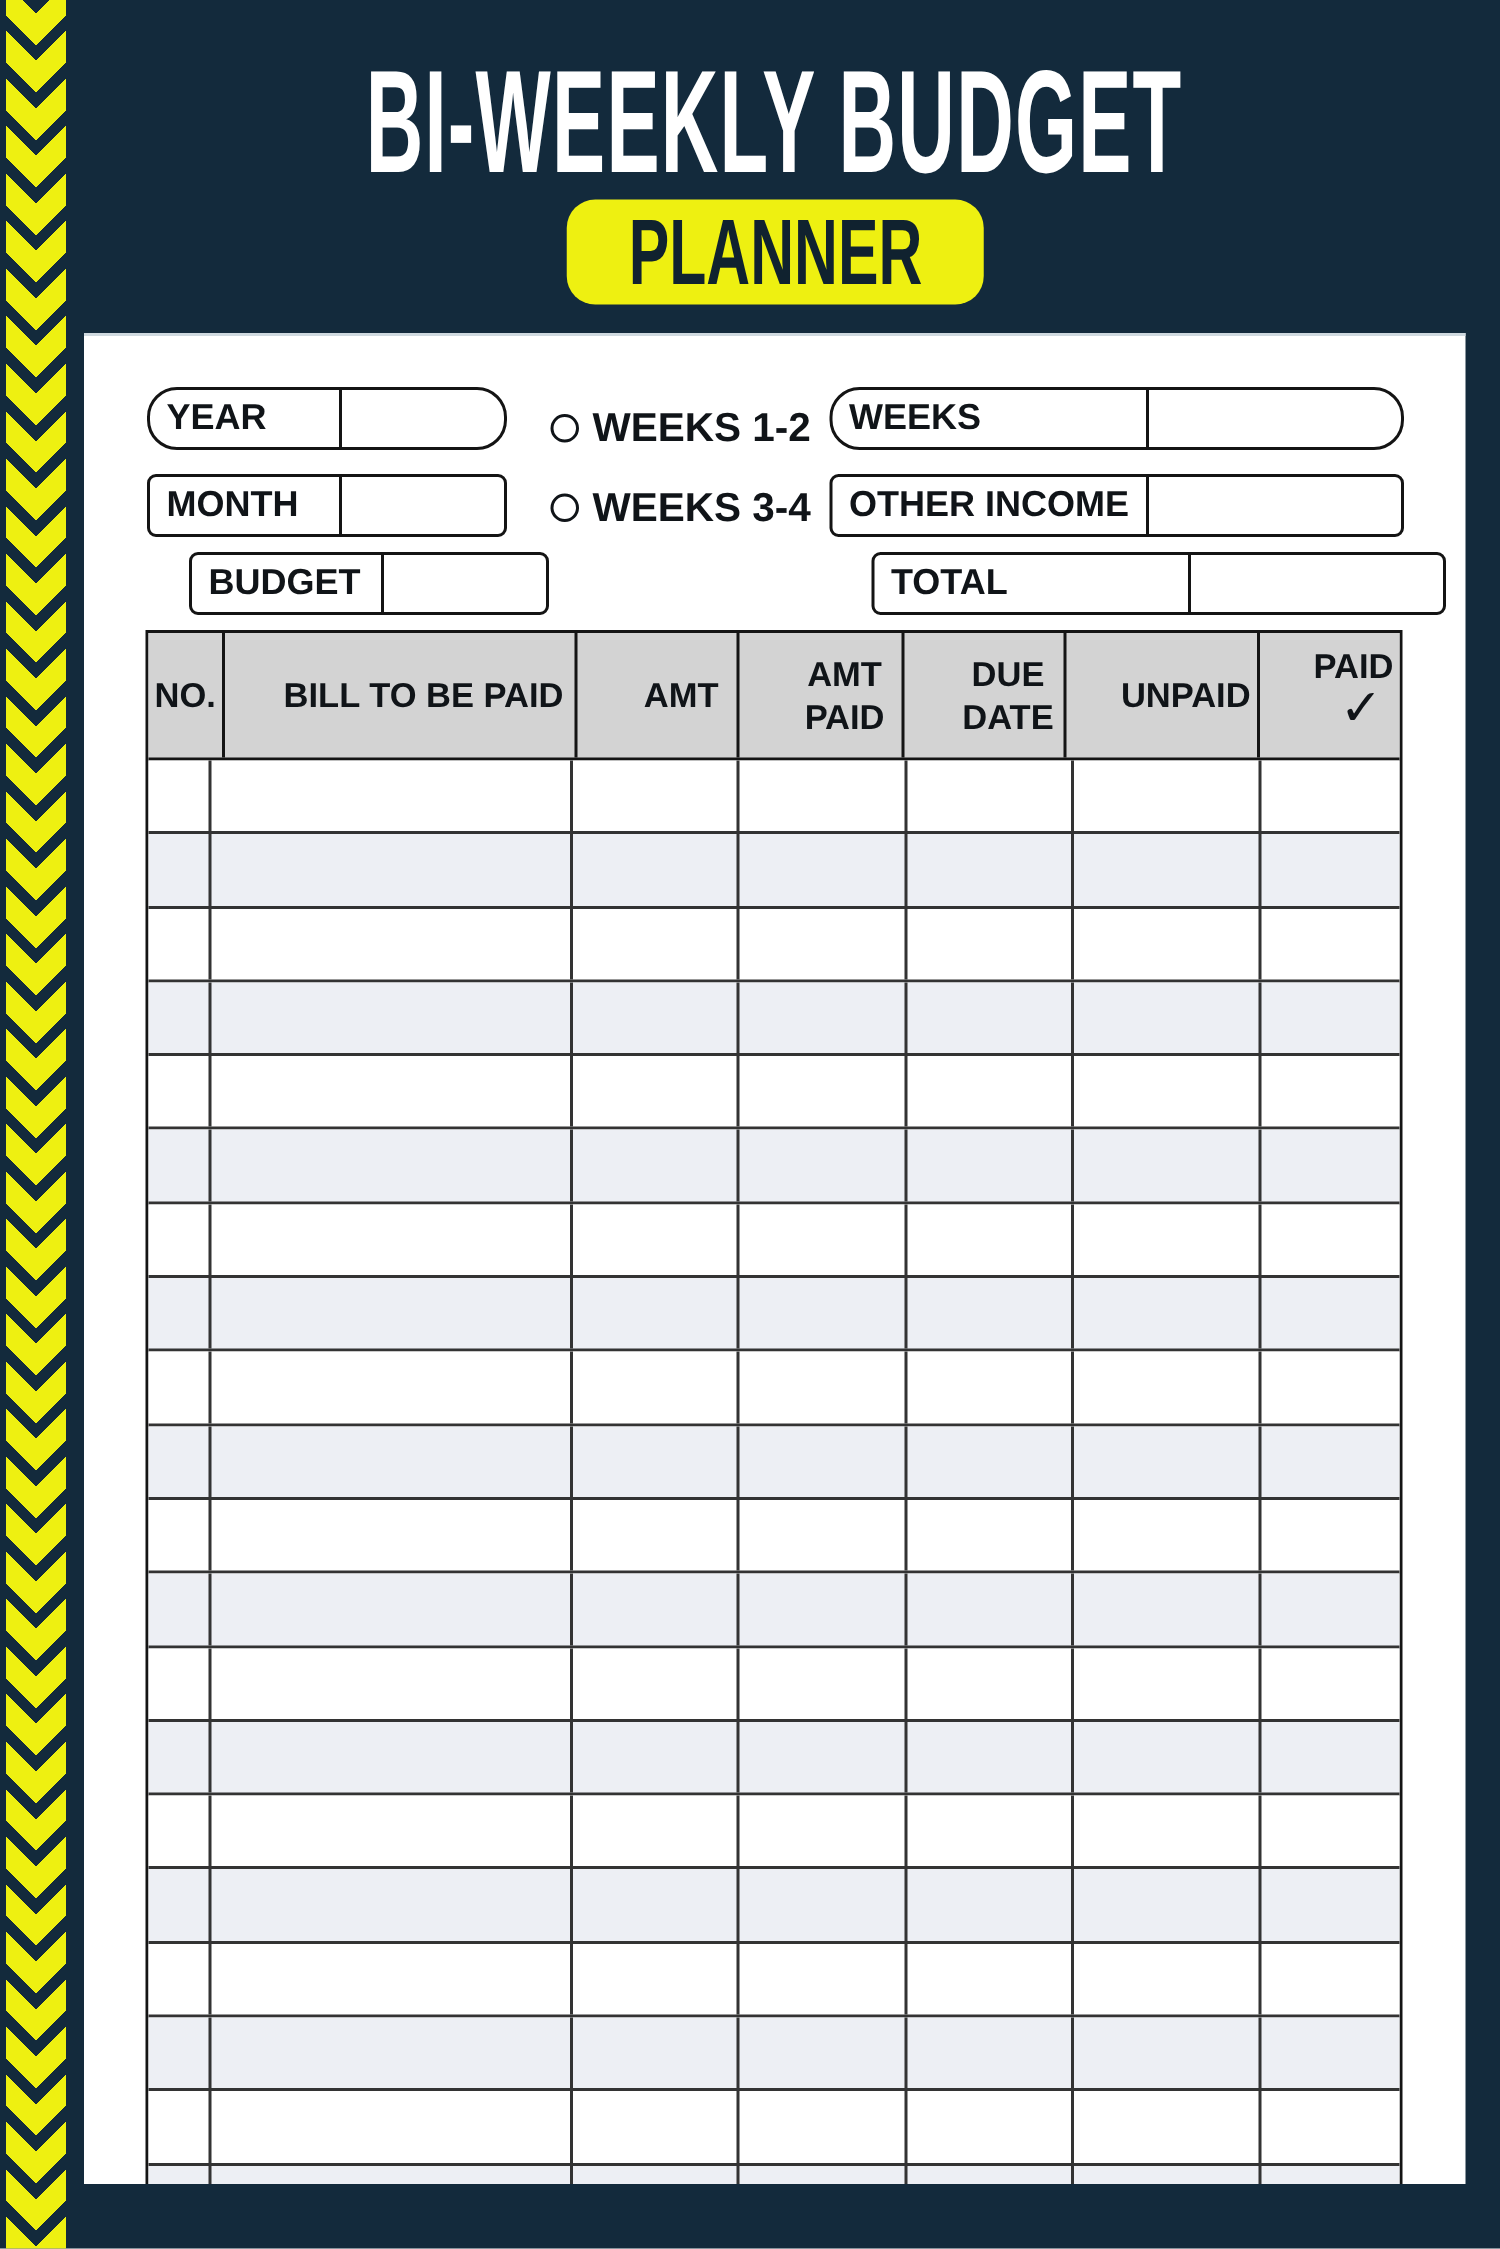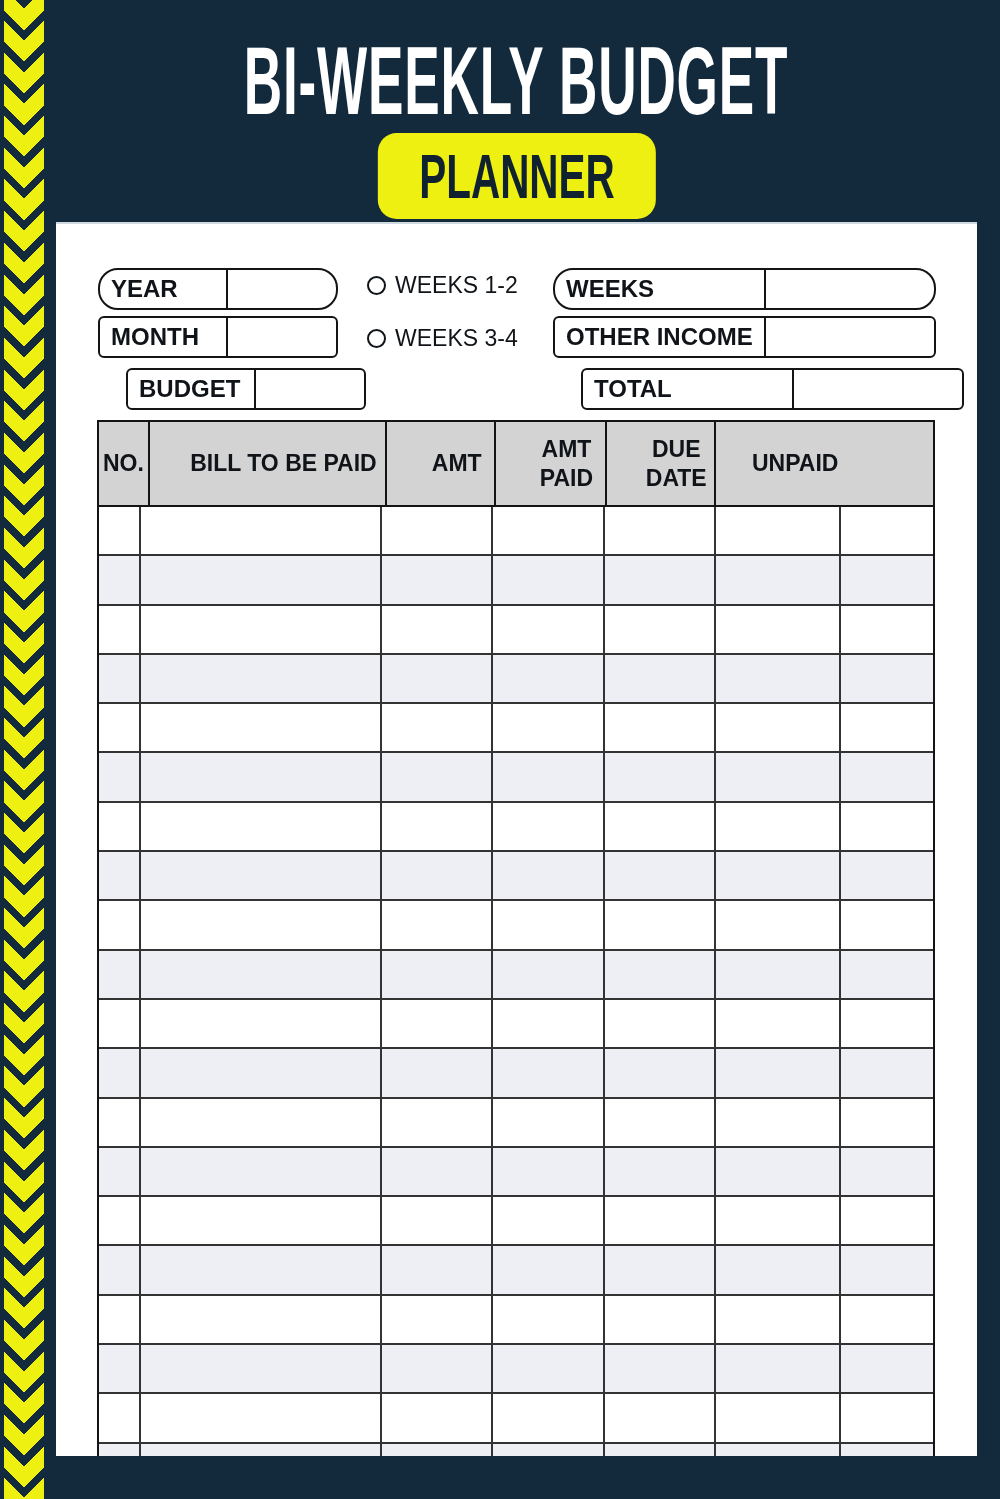--- a/index.html
+++ b/index.html
@@ -39,21 +39,21 @@
   }
   .cover-title span{
     display:inline-block;
     font-size:64px; font-weight:800; color:#ffffff;
     letter-spacing:1px;
     transform:scale(0.83,1.52);
     transform-origin:center;
   }
   .planner-badge{
     position:absolute; top:133px; left:50%; transform:translateX(-50%);
-    height:86px; min-width:234px;
+    height:70px; min-width:234px;
     background:var(--yellow);
     border-radius:19px;
     display:flex; align-items:center; 
     padding:0 28px;
   }
   .planner-badge span{
     display:inline-block;
     font-size:46px; font-weight:800; color:#10222f;
     transform:scale(0.88,1.35);
     white-space:nowrap;
@@ -81,35 +81,35 @@
     font-size:24px; font-weight:700; color:#101418;
     border-right:2.5px solid var(--ink);
     letter-spacing:0;
   }
   .field-box.left  .field-label{ width:128px; }
   .field-box.right .field-label{ width:211px; }
   .field-value{
     flex:1; display:flex; align-items:center; padding-left:8px;
     font-size:22px; color:#101418;
   }
-  .row-a{ top:44px;border-radius:20px; } .row-b{ top:92px; } .row-c{ top:144px;margin-left:28px; }
+  .row-a{ top:34px;border-radius:20px; } .row-b{ top:92px; } .row-c{ top:144px;margin-left:28px; }
   
   .radio-row{
     position:absolute; left:311px; height:26px;
     display:flex; align-items:center; gap:9px;
   }
   .radio-row.first{ top:48px; }
   .radio-row.second{ top:101px; }
   .radio-circle{
     width:19px; height:19px;
     border:2.5px solid #101418; border-radius:50%;
     background:#fff; flex:0 0 auto;
   }
   .radio-label{
-    font-size:23px; font-weight:400; color:#101418; white-space:nowrap;
+    font-size:27px; font-weight:700; color:#101418; white-space:nowrap;
   }
   
   .bills-table{
     position:absolute; left:41px; top:196px; width:838px;
     border:2.5px solid var(--ink);
     background:#fff;
   }
   .thead, .trow{
     display:grid;
     grid-template-columns:55fr 273fr 103fr 104fr 103fr 122fr 78fr;
@@ -193,20 +193,24 @@
   </div>
 
   <div class="bills-table">
     <div class="thead">
       <div class="hcell">NO.</div>
       <div class="hcell">BILL TO BE PAID</div>
       <div class="hcell">AMT</div>
       <div class="hcell">AMT PAID</div>
       <div class="hcell">DUE DATE</div>
       <div class="hcell">UNPAID</div>
+      <div class="hcell paid-col">
+        <span>PAID</span>
+        <span class="check-glyph">✓</span>
+      </div>
     </div>
     <div>
         <div class="trow">
           <div class="tcell"></div>
           <div class="tcell"></div>
           <div class="tcell"></div>
           <div class="tcell"></div>
           <div class="tcell"></div>
           <div class="tcell"></div>
           <div class="tcell"></div>

